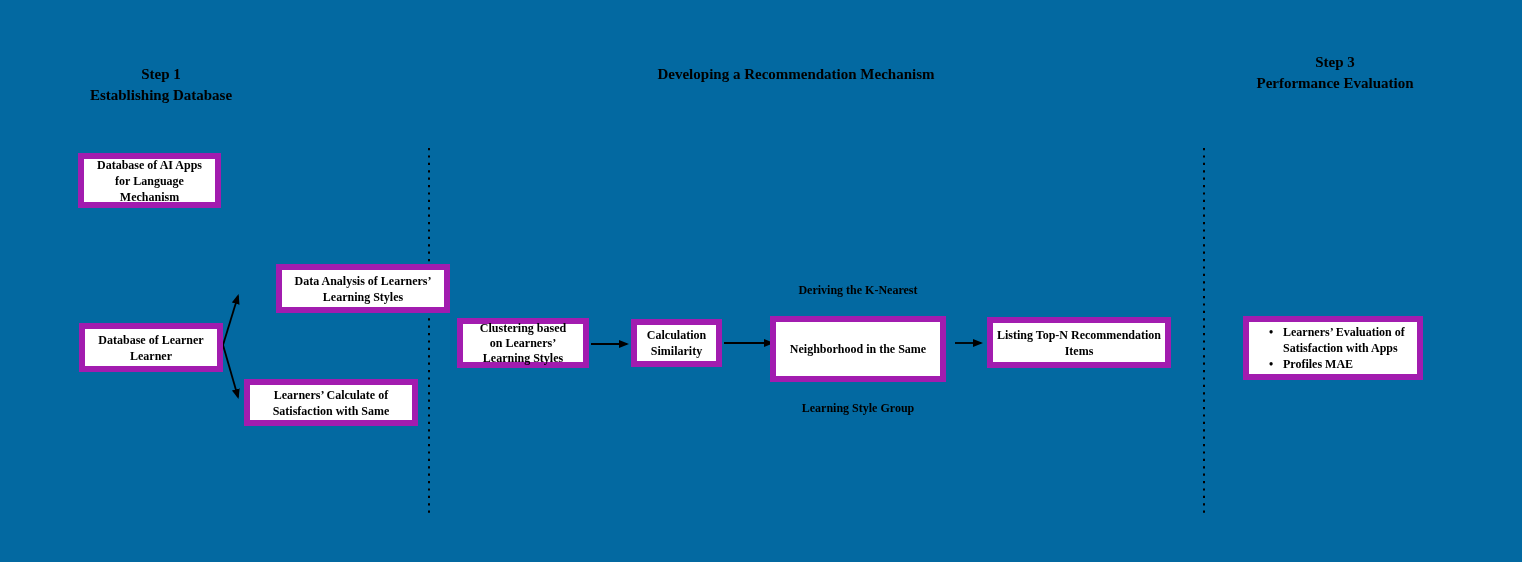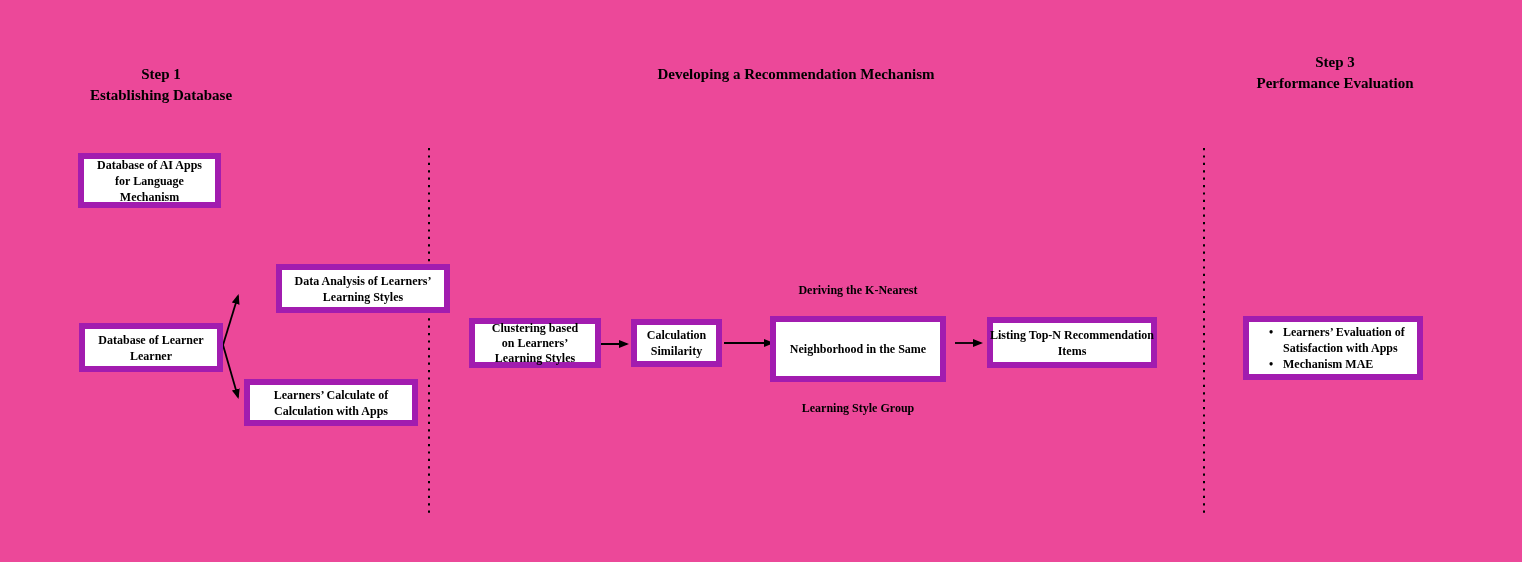--- a/index.html
+++ b/index.html
@@ -1,20 +1,20 @@
 <!DOCTYPE html>
 <html><head>
 <meta charset="utf-8">
 <style>
   html, body { margin: 0; padding: 0; background: #ffffff; }
   .canvas {
     position: relative;
     width: 1522px;
     height: 562px;
-    background: #ec4899;
+    background: #0369a1;
     font-family: "Liberation Serif", "DejaVu Serif", serif;
     color: #000000;
     overflow: hidden;
   }
   .overlay {
     position: absolute;
     left: 0; top: 0;
     width: 1522px; height: 562px;
     pointer-events: none;
   }
@@ -105,49 +105,49 @@
     <div class="ln">Learner</div>
   </div>
 
   <div class="node" style="left:244px; top:264px; width:174px; height:49px;margin-left:32px;">
     <div class="ln">Data Analysis of Learners’</div>
     <div class="ln">Learning Styles</div>
   </div>
 
   <div class="node" style="left:244px; top:379px; width:174px; height:47px;">
     <div class="ln">Learners’ Calculate of</div>
-    <div class="ln">Calculation with Apps</div>
+    <div class="ln">Satisfaction with Same</div>
   </div>
 
-  <div class="node" style="left:469px; top:318px; width:132px; height:50px; line-height:15px;">
+  <div class="node" style="left:457px; top:318px; width:132px; height:50px; line-height:15px;">
     <div class="ln">Clustering based</div>
     <div class="ln">on Learners’</div>
     <div class="ln">Learning Styles</div>
   </div>
 
   <div class="node" style="left:631px; top:319px; width:91px; height:48px;">
     <div class="ln">Calculation</div>
     <div class="ln">Similarity</div>
   </div>
 
   <div class="node" style="left:770px; top:316px; width:176px; height:66px; line-height:15px;gap:44px;">
     <div class="ln">Deriving the K-Nearest</div>
     <div class="ln">Neighborhood in the Same</div>
     <div class="ln">Learning Style Group</div>
   </div>
 
-  <div class="node" style="left:987px; top:317px; width:170px; height:51px;">
+  <div class="node" style="left:987px; top:317px; width:184px; height:51px;">
     <div class="ln">Listing Top-N Recommendation</div>
     <div class="ln">Items</div>
   </div>
 
   <div class="node bullets" style="left:1243px; top:316px; width:180px; height:64px;">
     <div class="bullet-row">
       <span class="bullet-glyph">•</span>
       <span class="bullet-text">Learners’ Evaluation of Satisfaction with Apps</span>
     </div>
     <div class="bullet-row">
       <span class="bullet-glyph">•</span>
-      <span class="bullet-text">Mechanism MAE</span>
+      <span class="bullet-text">Profiles MAE</span>
     </div>
   </div>
 
 </div>
 
 </body></html>

